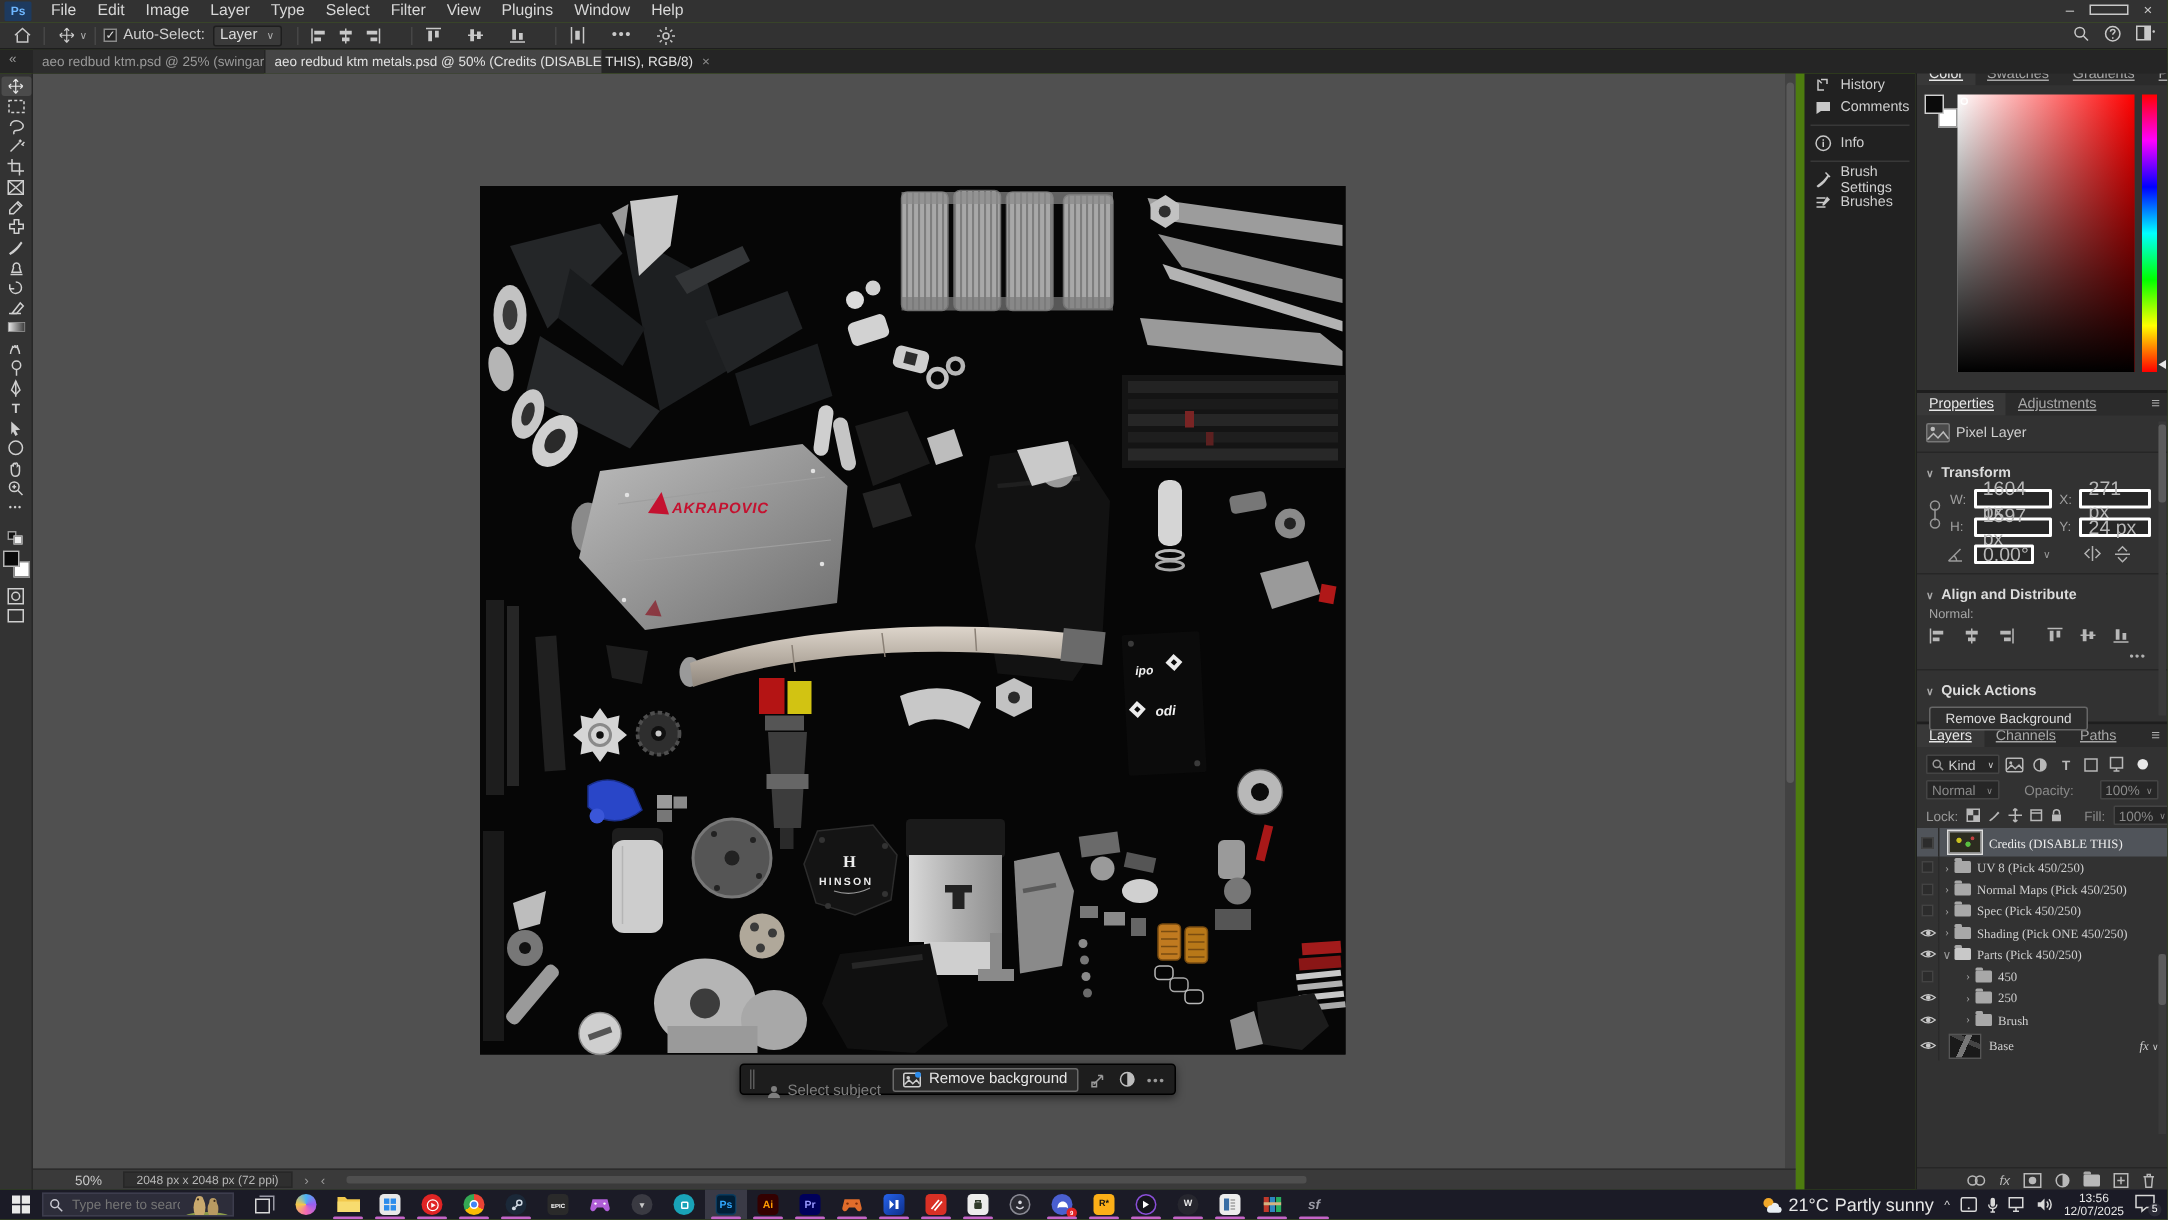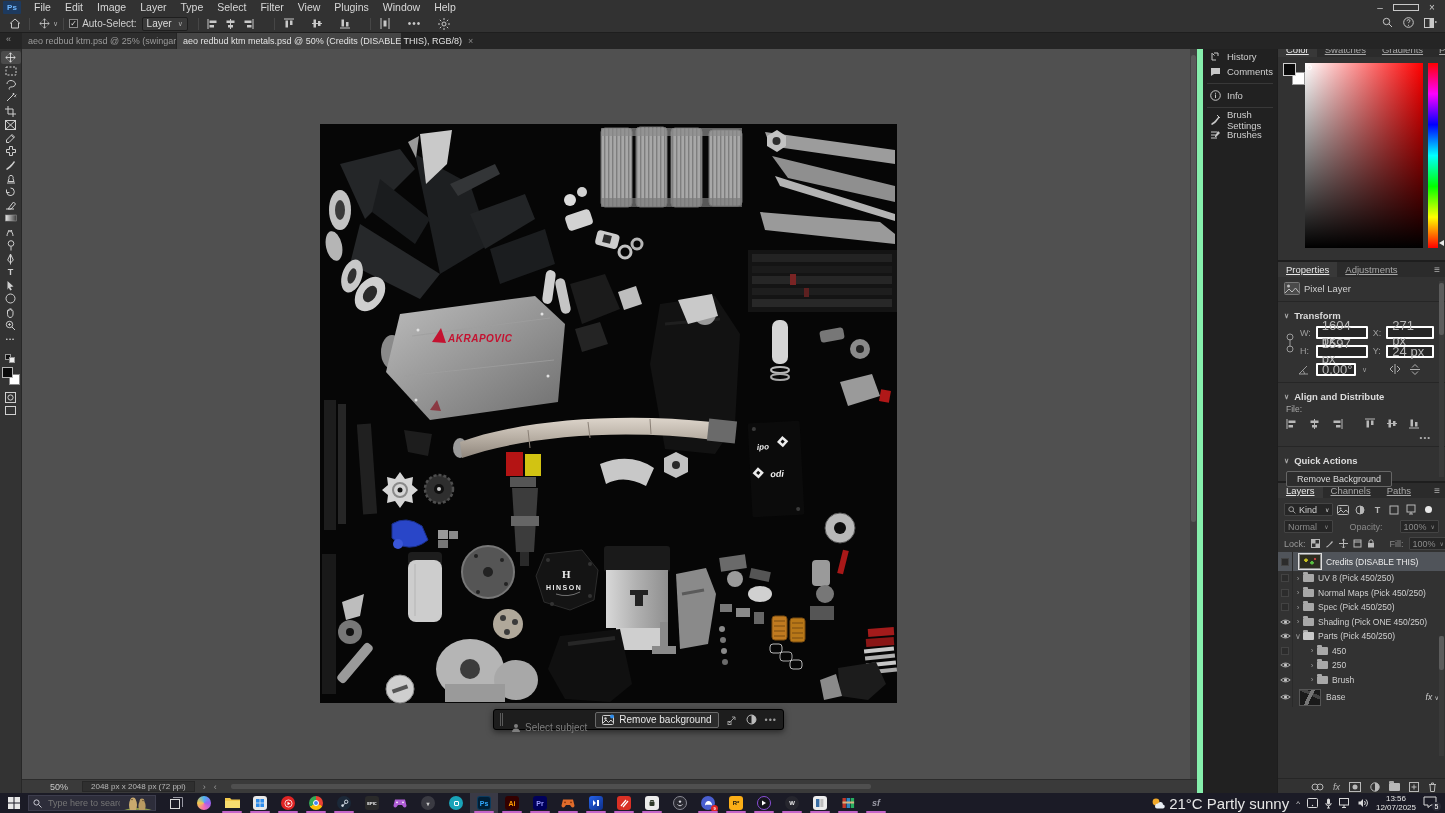--- a/index.html
+++ b/index.html
@@ -1,17 +1,17 @@
 <!DOCTYPE html>
 <html><head>
 <meta charset="utf-8">
 <style>
   html,body{margin:0;padding:0;background:#222;}
   *{box-sizing:border-box;}
-  .screen{position:relative;width:1445px;height:813px;background:#86efac;overflow:hidden;
+  .screen{position:relative;width:1445px;height:813px;background:#4d7c0f;overflow:hidden;
     font-family:"Liberation Sans",sans-serif;color:#d6d6d6;font-size:11px;-webkit-font-smoothing:antialiased;}
   
   .menubar{position:absolute;left:0;top:0;width:1445px;height:15px;background:#323232;display:flex;align-items:center;z-index:30;}
   .pslogo{width:18px;height:13px;background:#1d3a5f;color:#6fb7ff;font-size:8px;font-weight:bold;
     display:flex;align-items:center;justify-content:center;margin:0 6px 0 3px;border-radius:1px;}
   .menubar .mi{padding:0 7px;font-size:10.5px;color:#d8d8d8;line-height:15px;cursor:default;}
   .winctl{margin-left:auto;display:flex;align-items:center;height:15px;}
   .winctl span{width:26px;text-align:center;color:#c8c8c8;font-size:10px;line-height:15px;}
   .restorebox{display:inline-block;width:7px;height:7px;border:1px solid #c8c8c8;}
   
@@ -94,21 +94,21 @@
   .cfield .cur{position:absolute;left:2px;top:2px;width:5px;height:5px;border:1px solid #fff;border-radius:50%;}
   .huestrip{position:absolute;left:150px;top:6px;width:10px;height:185px;
     background:linear-gradient(to bottom,#f00,#f0f,#00f,#0ff,#0f0,#ff0,#f00);}
   .huearr{position:absolute;left:161px;top:183px;width:0;height:0;border-top:3px solid transparent;border-bottom:3px solid transparent;border-right:5px solid #e8e8e8;}
   
   .lrow{display:flex;align-items:center;gap:4px;padding:2px 6px;}
   .lsel{display:inline-flex;align-items:center;background:#262626;border:1px solid #444;height:13px;padding:0 3px;font-size:9px;color:#cfcfcf;border-radius:1px;}
   .lsel.gray{color:#8a8a8a;}
   .licon{display:inline-flex;align-items:center;justify-content:center;width:14px;color:#b8b8b8;}
   .layerlist{position:relative;}
-  .layer{display:flex;align-items:center;height:14.5px;font-size:8.5px;color:#cfcfcf;position:relative;}
+  .layer{display:flex;align-items:center;height:14.5px;font-size:8.5px;color:#cfcfcf;position:relative;font-family:Liberation Serif, serif;}
   .layer.sel{background:#50545a;color:#ececec;height:19px;}
   .eyec{width:15px;display:flex;align-items:center;justify-content:center;border-right:1px solid #2a2a2a;align-self:stretch;}
   .eyebox{width:8px;height:8px;border:1px solid #434343;background:#2c2c2c;}
   .chev{width:10px;text-align:center;color:#9a9a9a;font-size:8px;}
   .folder{width:11px;height:8px;background:#a8a8a8;position:relative;border-radius:1px;margin-right:4px;flex:none;}
   .folder::before{content:"";position:absolute;top:-2px;left:0;width:5px;height:2px;background:#a8a8a8;border-radius:1px 1px 0 0;}
   .lthumb{width:22px;height:15px;border:1px solid #888;margin-right:5px;flex:none;
     background:#2c2c20;background-image:radial-gradient(circle at 30% 40%,#c8c020 0 1.5px,transparent 2px),radial-gradient(circle at 60% 60%,#58c040 0 1.5px,transparent 2px),radial-gradient(circle at 75% 30%,#c04040 0 1px,transparent 1.5px);}
   .lthumb2{width:22px;height:17px;border:1px solid #555;margin-right:5px;flex:none;
     background:#1a1a1a;background-image:linear-gradient(115deg,transparent 40%,#777 40% 55%,transparent 55%),linear-gradient(25deg,transparent 60%,#444 60% 75%,transparent 75%);}
@@ -121,21 +121,21 @@
   .tb-search{position:relative;width:128px;height:16px;background:#2d2d3a;border:1px solid #3d3d4d;display:flex;align-items:center;gap:4px;padding:0 4px;overflow:hidden;}
   .tb-search input{background:transparent;border:none;outline:none;color:#c9c9d2;font-size:9px;width:76px;font-family:"Liberation Sans",sans-serif;}
   .meerkat{position:absolute;right:0;top:0;width:34px;height:18px;}
   .apps{display:flex;align-items:center;height:20px;margin-left:6px;}
   .app{position:relative;width:28px;height:20px;display:flex;align-items:center;justify-content:center;}
   .app.run::after{content:"";position:absolute;left:4px;right:4px;bottom:0;height:2px;background:#c564c8;border-radius:1px;}
   .app.active{background:#3a3a46;}
   .ic14{width:14px;height:14px;border-radius:3px;display:flex;align-items:center;justify-content:center;font-size:7px;font-weight:bold;}
   .cir14{width:14px;height:14px;border-radius:50%;display:flex;align-items:center;justify-content:center;font-size:7px;font-weight:bold;}
   .tray{margin-left:auto;display:flex;align-items:center;gap:7px;padding-right:6px;color:#e6e6e6;}
-  .tray .wx{display:flex;align-items:center;gap:4px;font-size:15px;}
+  .tray .wx{display:flex;align-items:center;gap:4px;font-size:12px;}
   .tray .sys{display:flex;align-items:center;gap:7px;color:#d8d8d8;}
   .clock{font-size:8px;text-align:center;line-height:9px;}
   .notif{position:relative;width:16px;height:14px;}
   .notif .b{position:absolute;right:-2px;bottom:-1px;background:#2b2b36;border-radius:50%;font-size:7px;width:9px;height:9px;display:flex;align-items:center;justify-content:center;color:#fff;}
   svg{overflow:visible;}
 </style>
 </head>
 <body>
 
 <div class="screen">
@@ -806,21 +806,21 @@
           <svg width="12" height="11" viewBox="0 0 12 11">
               <path d="M1 5.5h10M3 3.5L6 .5l3 3M3 7.5l3 3 3-3" fill="none" stroke="#b0b0b0"></path>
             </svg>
         </span>
       </div>
       <div class="pdiv"></div>
       <div class="section-h">
         <span class="cv">∨</span>
           <span>Align and Distribute</span>
       </div>
-      <div style="padding:0 8px;font-size:8.5px;color:#a8a8a8">File:</div>
+      <div style="padding:0 8px;font-size:8.5px;color:#a8a8a8">Normal:</div>
       <div style="display:flex;gap:12px;padding:4px 8px;align-items:center">
         <svg width="11" height="10" viewBox="0 0 11 10">
             <path d="M1 0v10" stroke="#b8b8b8"></path>
             <rect x="2.5" y="1.5" width="7" height="2.5" fill="#b8b8b8"></rect>
             <rect x="2.5" y="6" width="4.5" height="2.5" fill="#b8b8b8"></rect>
           </svg>
         <svg width="11" height="10" viewBox="0 0 11 10">
             <path d="M5.5 0v10" stroke="#b8b8b8"></path>
             <rect x="1.5" y="1.5" width="8" height="2.5" fill="#b8b8b8"></rect>
             <rect x="3" y="6" width="5" height="2.5" fill="#b8b8b8"></rect>

